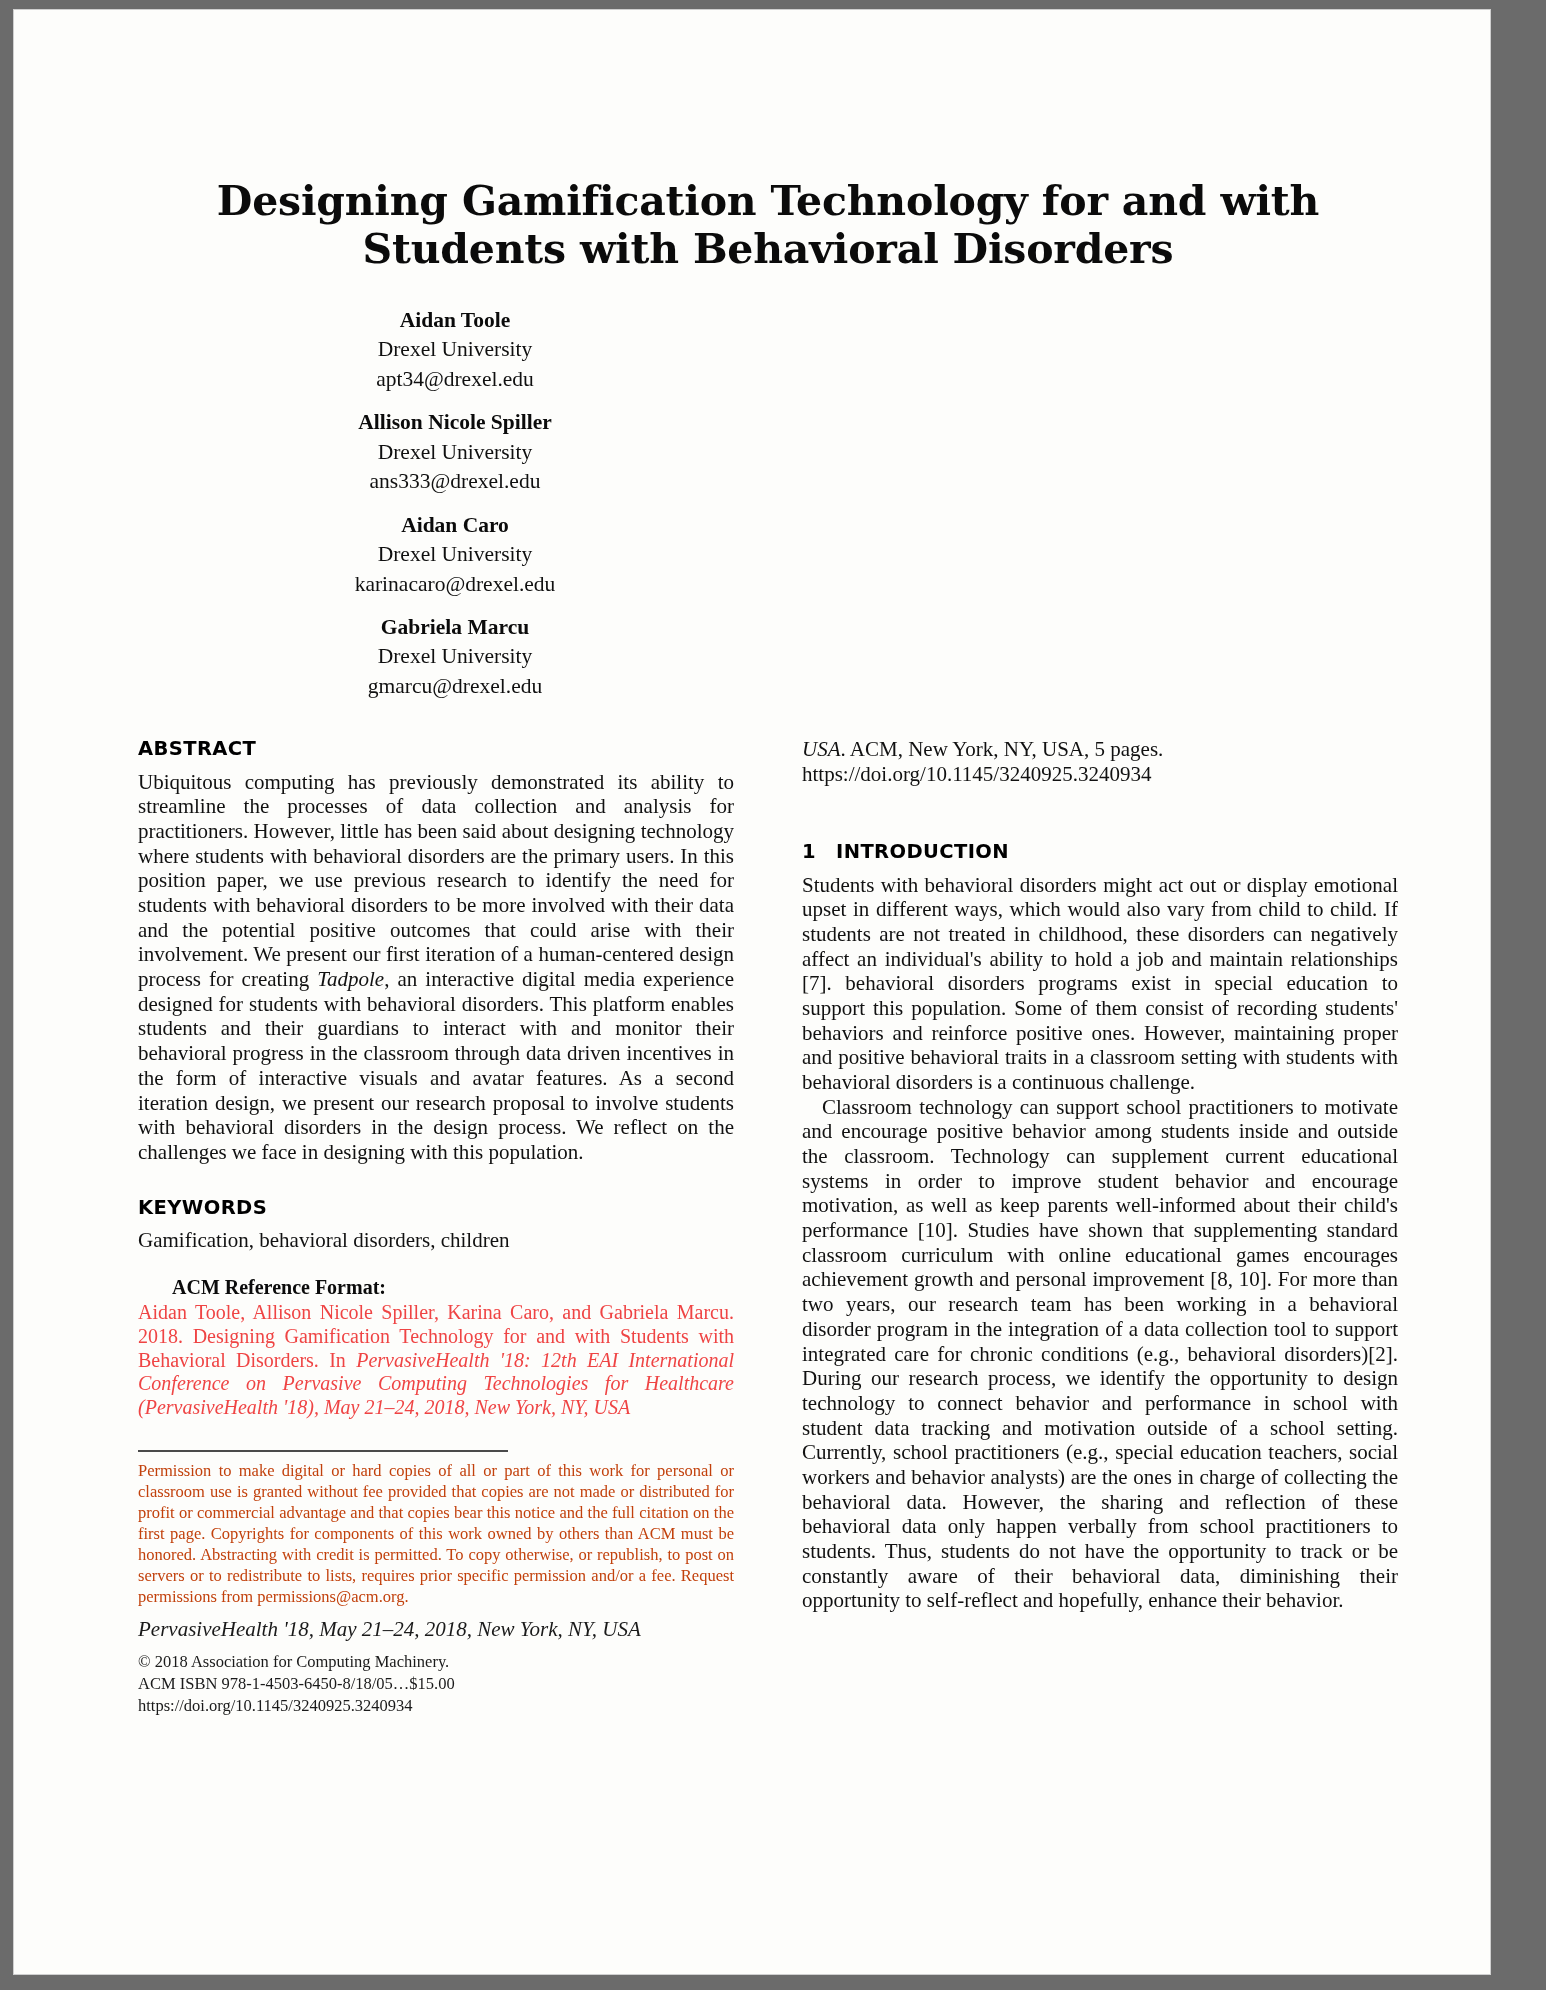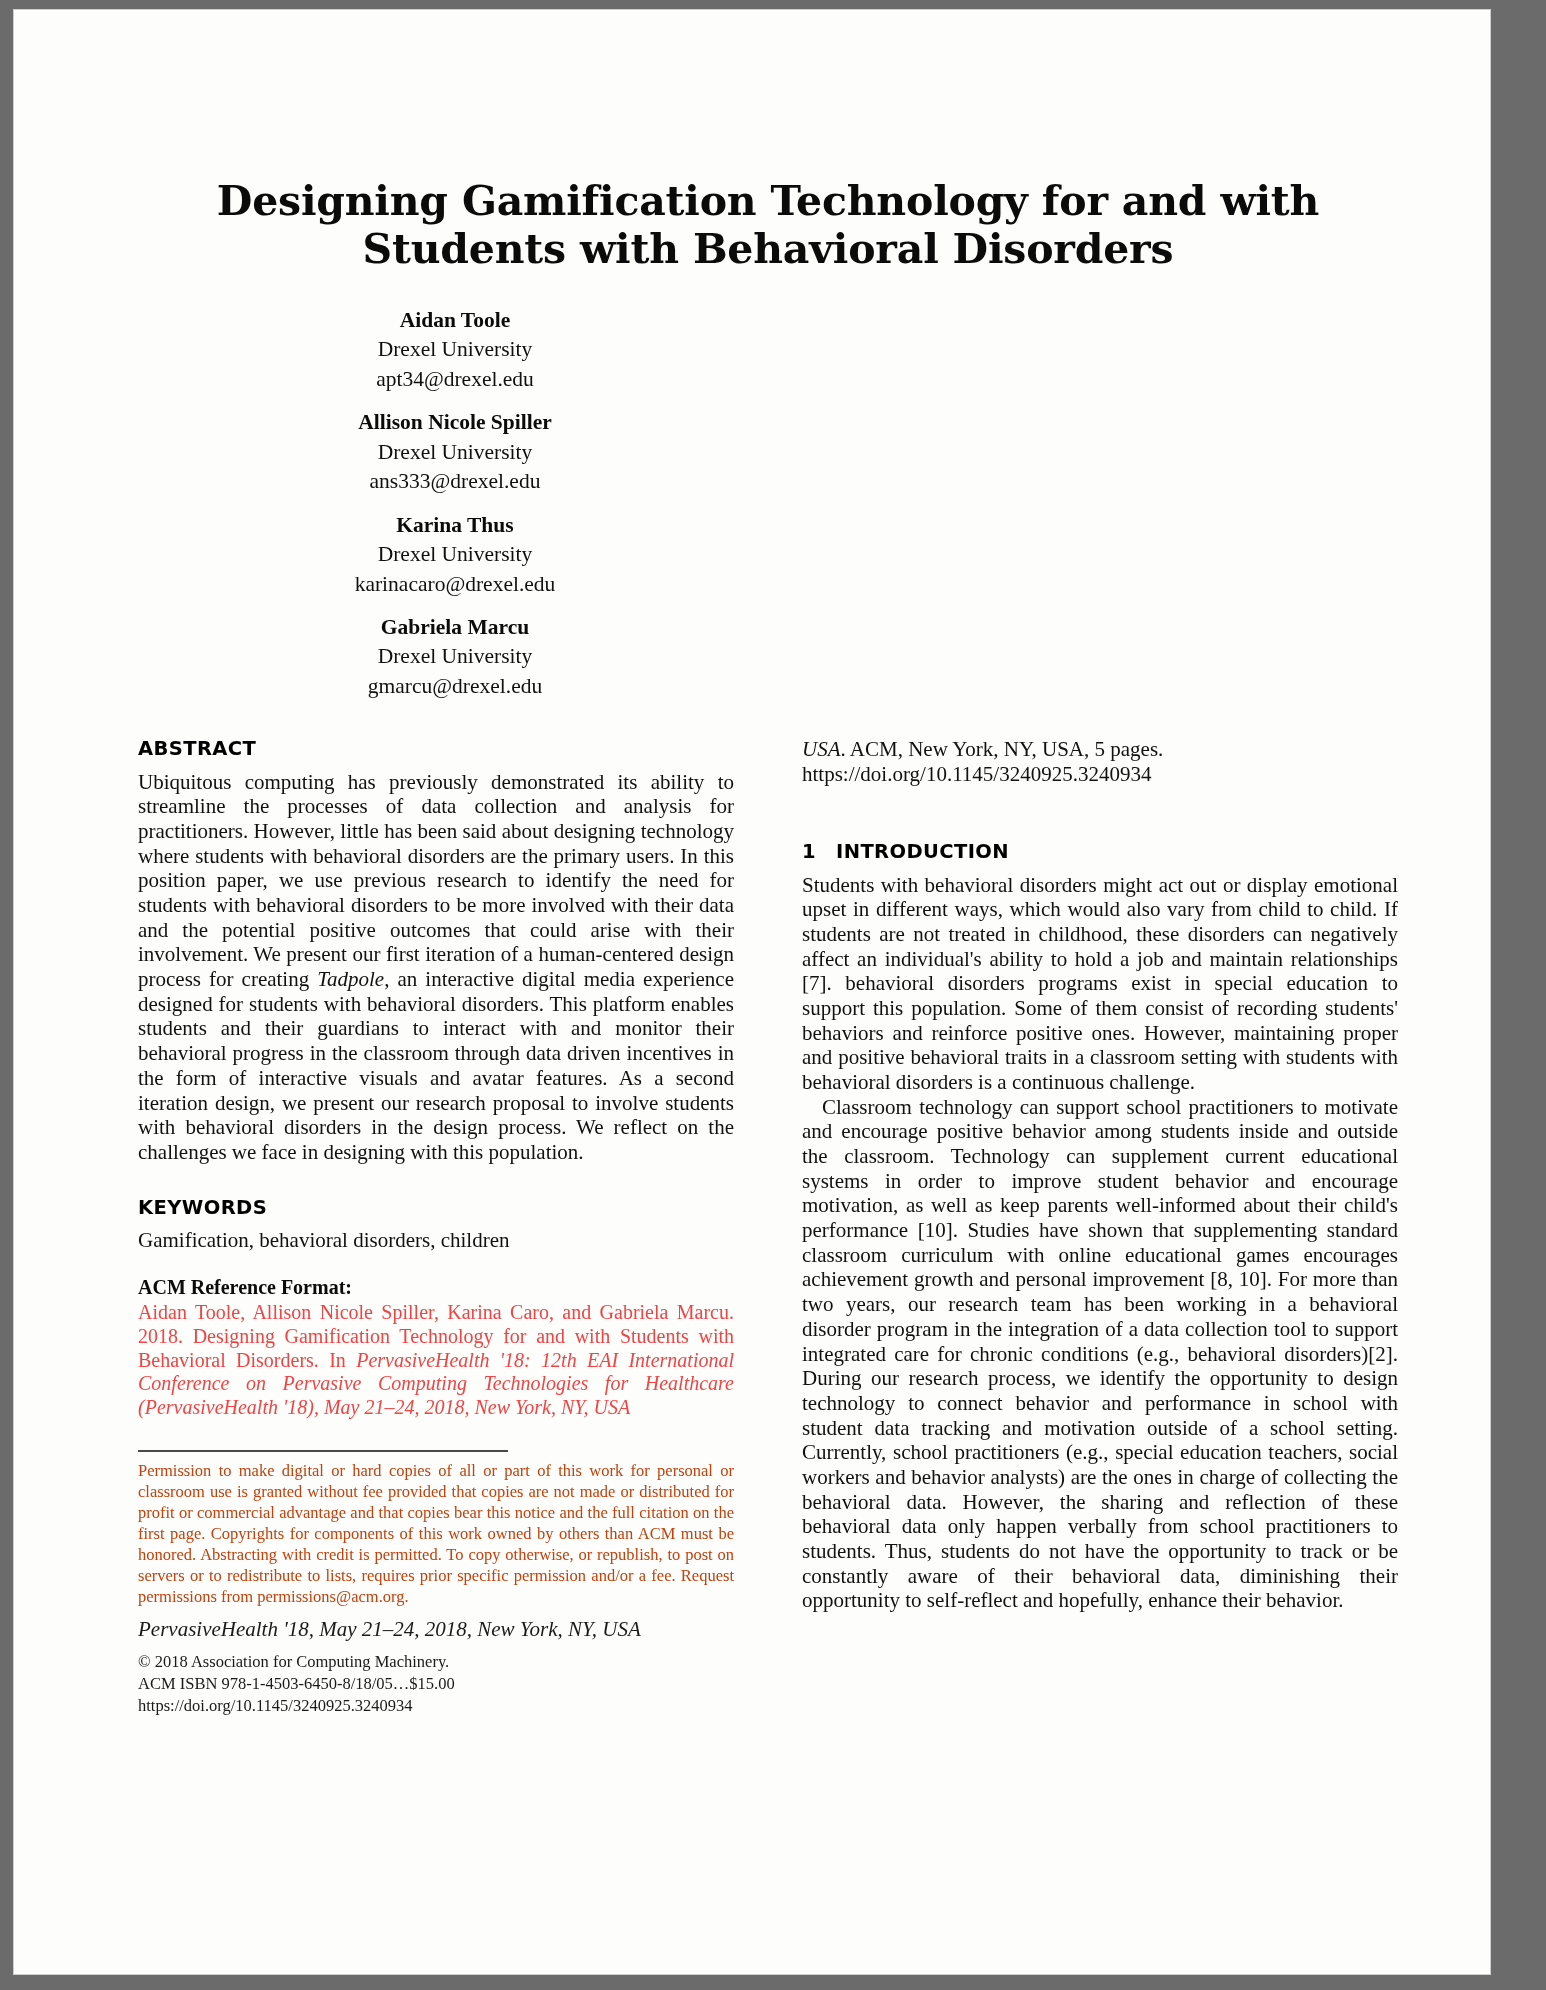--- a/index.html
+++ b/index.html
@@ -121,20 +121,21 @@
   .gap-md { height: 22px; }
 
   .kw-text { font-size: 21px; line-height: 1.2; color: #111; }
 
   .ref-head {
     font-weight: 700;
     font-size: 20px;
     color: #0b0b0b;
     line-height: 1.25;
     margin-bottom: 1px;
+    margin-left: 34px;
   }
   .ref-body {
     font-size: 20px;
     line-height: 1.19;
     color: #ef4444;
     text-align: justify;
   }
   i, .ital { font-style: italic; }
 
   
@@ -187,21 +188,21 @@
           <div class="author-name">Aidan Toole</div>
           <div class="author-affil">Drexel University</div>
           <div class="author-email">apt34@drexel.edu</div>
         </div>
         <div class="author">
           <div class="author-name">Allison Nicole Spiller</div>
           <div class="author-affil">Drexel University</div>
           <div class="author-email">ans333@drexel.edu</div>
         </div>
         <div class="author">
-          <div class="author-name">Karina Thus</div>
+          <div class="author-name">Aidan Caro</div>
           <div class="author-affil">Drexel University</div>
           <div class="author-email">karinacaro@drexel.edu</div>
         </div>
         <div class="author">
           <div class="author-name">Gabriela Marcu</div>
           <div class="author-affil">Drexel University</div>
           <div class="author-email">gmarcu@drexel.edu</div>
         </div>
       </div>
 

